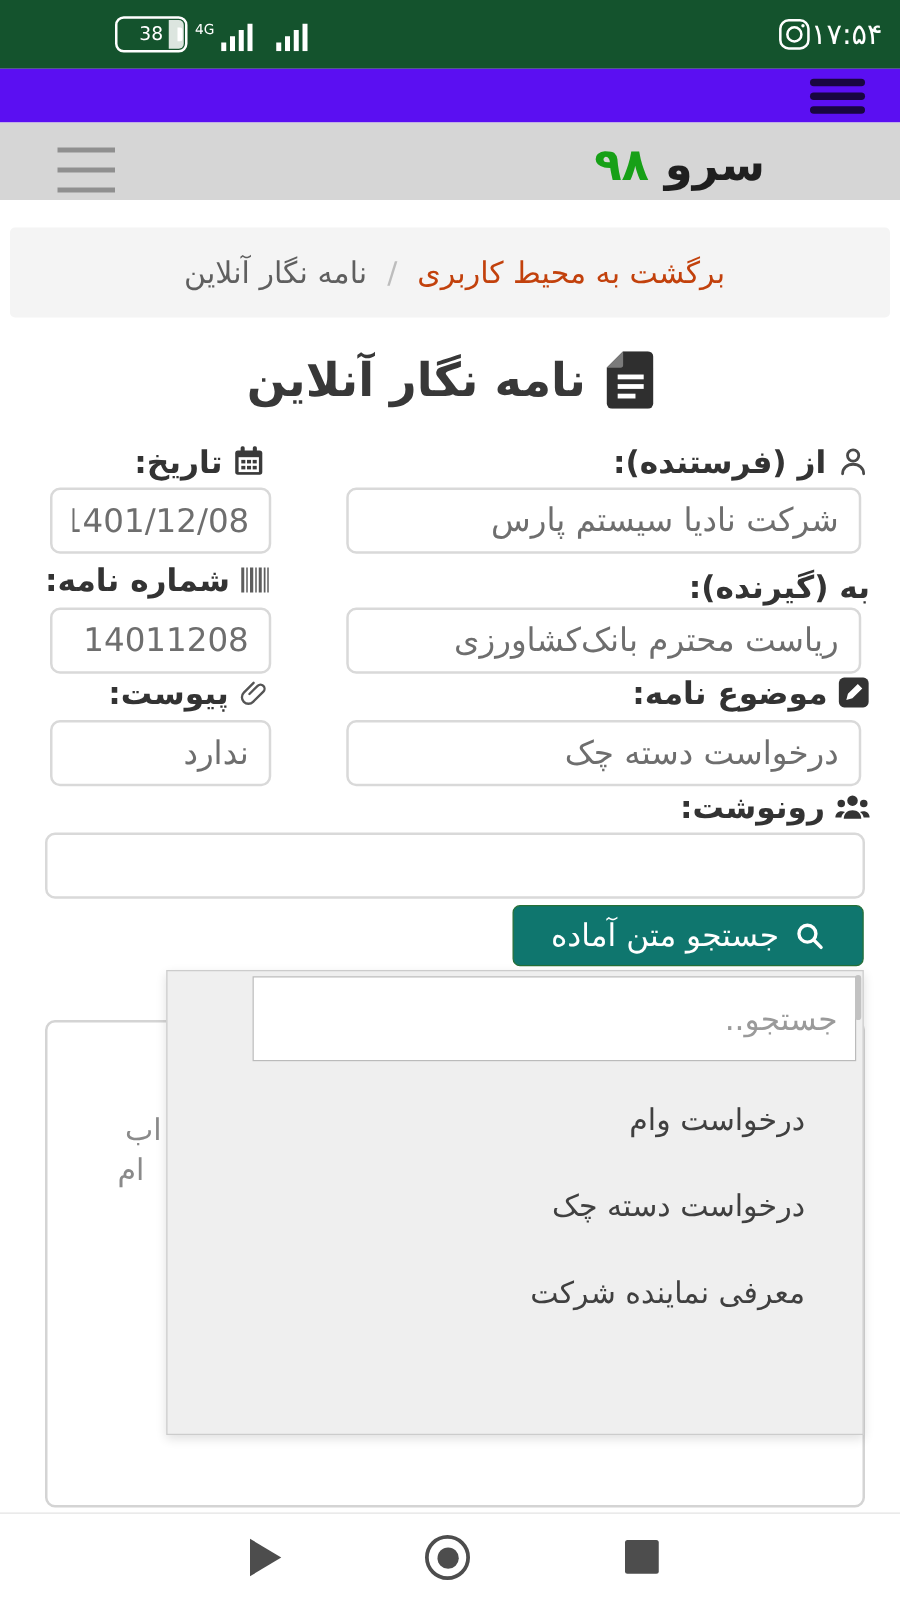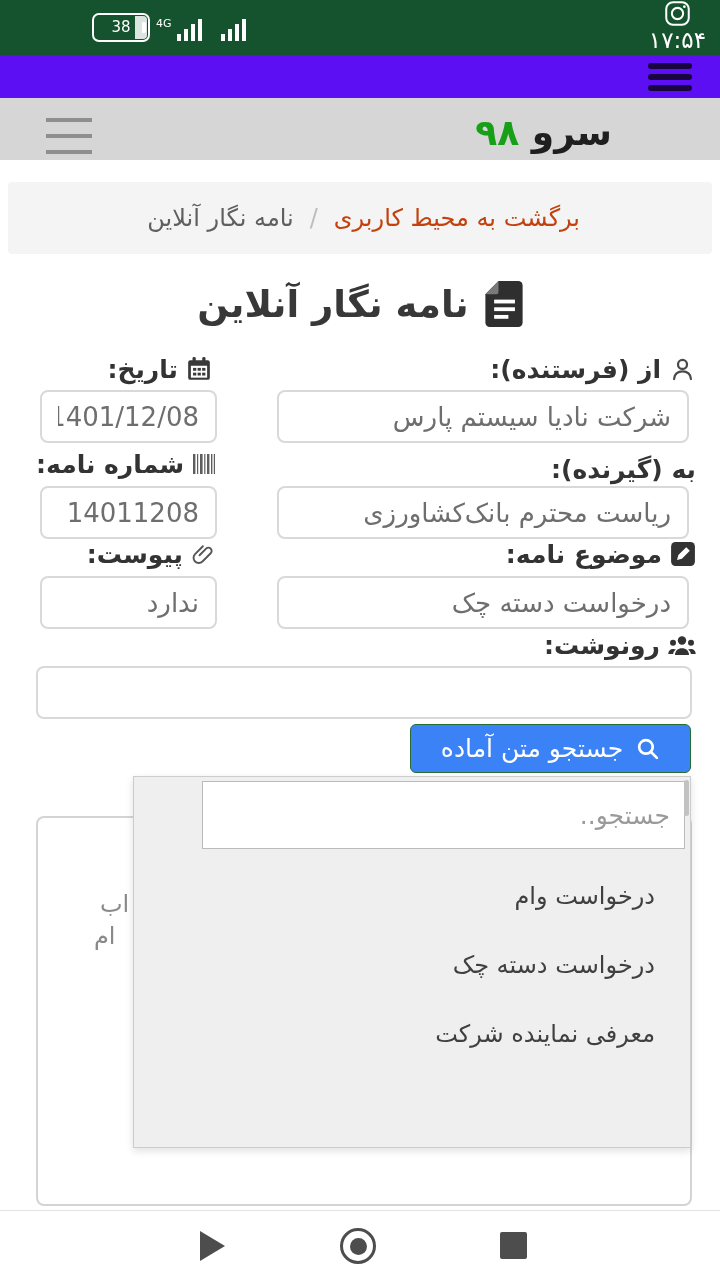--- a/index.html
+++ b/index.html
@@ -2,21 +2,21 @@
 <html lang="fa"><head>
 <meta charset="utf-8">
 <style>
   html,body{margin:0;padding:0;background:#fff;}
   .screen{position:relative;width:720px;height:1280px;overflow:hidden;background:#fff;
           font-family:"DejaVu Sans",sans-serif;direction:rtl;}
   
   .status-bar{position:absolute;left:0;top:0;width:720px;height:55px;background:#14532d;
               direction:ltr;display:flex;align-items:center;}
   .sb-left{position:absolute;left:92px;top:0;height:55px;display:flex;align-items:center;gap:10px;}
-  .sb-right{position:absolute;right:14px;top:0;height:55px;display:flex;align-items:center;gap:0;flex-direction:column;}
+  .sb-right{position:absolute;right:14px;top:0;height:55px;display:flex;align-items:center;gap:0;}
   .battery{position:relative;width:54px;height:25px;border:2px solid #fff;border-radius:7px;
            display:flex;align-items:center;justify-content:center;}
   .battery .pct{color:#fff;font-size:15px;line-height:1;z-index:2;}
   .battery .fill{position:absolute;right:1px;top:1px;bottom:1px;width:12px;background:#fff;opacity:.85;border-radius:0 4px 4px 0;}
   .battery-nub{width:4px;height:11px;background:#fff;border-radius:0 2px 2px 0;margin-left:-8px;}
   .net{display:flex;align-items:flex-end;gap:2px;}
   .net .gtxt{color:#fff;font-size:11px;line-height:1;margin-right:1px;transform:translateY(-12px);}
   .sb-time{color:#fff;font-size:23px;}
   
   .app-bar{position:absolute;left:0;top:55px;width:720px;height:43px;background:#5b0ff2;}
@@ -42,38 +42,38 @@
   .page-title{position:absolute;left:0;top:281px;width:720px;display:flex;align-items:center;
               justify-content:center;gap:16px;color:#383838;}
   .page-title .txt{font-size:37px;font-weight:bold;}
   
   .flabel{position:absolute;display:flex;align-items:center;gap:8px;font-size:25px;font-weight:bold;
           color:#333;height:34px;}
   .finput{position:absolute;box-sizing:border-box;background:#fff;border:2px solid #d9d9d9;
           border-radius:8px;font-family:"DejaVu Sans",sans-serif;
           font-size:26px;color:#6e6e6e;padding:0 16px;text-align:right;direction:rtl;outline:none;}
   
-  .search-btn{position:absolute;left:410px;top:724px;width:281px;height:49px;background:#3b82f6;
+  .search-btn{position:absolute;left:410px;top:724px;width:281px;height:49px;background:#0f766e;
               border:1px solid #256f37;border-radius:6px;display:flex;align-items:center;justify-content:center;
               gap:12px;color:#fff;font-size:25px;font-family:"DejaVu Sans",sans-serif;cursor:pointer;z-index:3;}
   
   .letter-body{position:absolute;left:36px;top:816px;width:656px;height:390px;box-sizing:border-box;
                background:#fff;border:2px solid #d4d4d4;border-radius:8px;z-index:1;}
   .letter-body .frag{position:absolute;font-size:24px;color:#8a8a8a;line-height:1;}
   .frag1{left:62px;top:74px;}
   .frag2{left:56px;top:106px;}
   
   .dropdown{position:absolute;left:133px;top:776px;width:558px;height:372px;background:#efefef;
             border:1px solid #cccccc;box-sizing:border-box;z-index:4;box-shadow:0 3px 8px rgba(0,0,0,.12);}
   .dd-search{position:absolute;left:68px;top:4px;width:483px;height:68px;box-sizing:border-box;
              background:#fff;border:1px solid #bbb;font-family:"DejaVu Sans",sans-serif;font-size:25px;
              color:#555;padding:0 14px;text-align:right;direction:rtl;outline:none;}
   .dd-search::placeholder{color:#9a9a9a;}
   .dd-thumb{position:absolute;right:1px;top:3px;width:5px;height:36px;background:#c2c2c2;border-radius:3px;}
-  .dd-items{position:absolute;left:0;right:5px;top:84px;}
+  .dd-items{position:absolute;left:0;right:16px;top:84px;}
   .dd-item{height:69px;display:flex;align-items:center;padding:0 30px 0 10px;font-size:24px;
            color:#404040;cursor:pointer;}
   
   .nav-bar{position:absolute;left:0;top:1210px;width:720px;height:70px;background:#fff;
            border-top:1px solid #e3e3e3;direction:ltr;z-index:6;}
   .nav-back{position:absolute;left:200px;top:20px;width:0;height:0;border-top:15px solid transparent;
             border-bottom:15px solid transparent;border-left:25px solid #4d4d4d;cursor:pointer;}
   .nav-home{position:absolute;left:340px;top:17px;width:30px;height:30px;border:3px solid #4d4d4d;
             border-radius:50%;display:flex;align-items:center;justify-content:center;cursor:pointer;}
   .nav-home i{width:17px;height:17px;border-radius:50%;background:#4d4d4d;}

